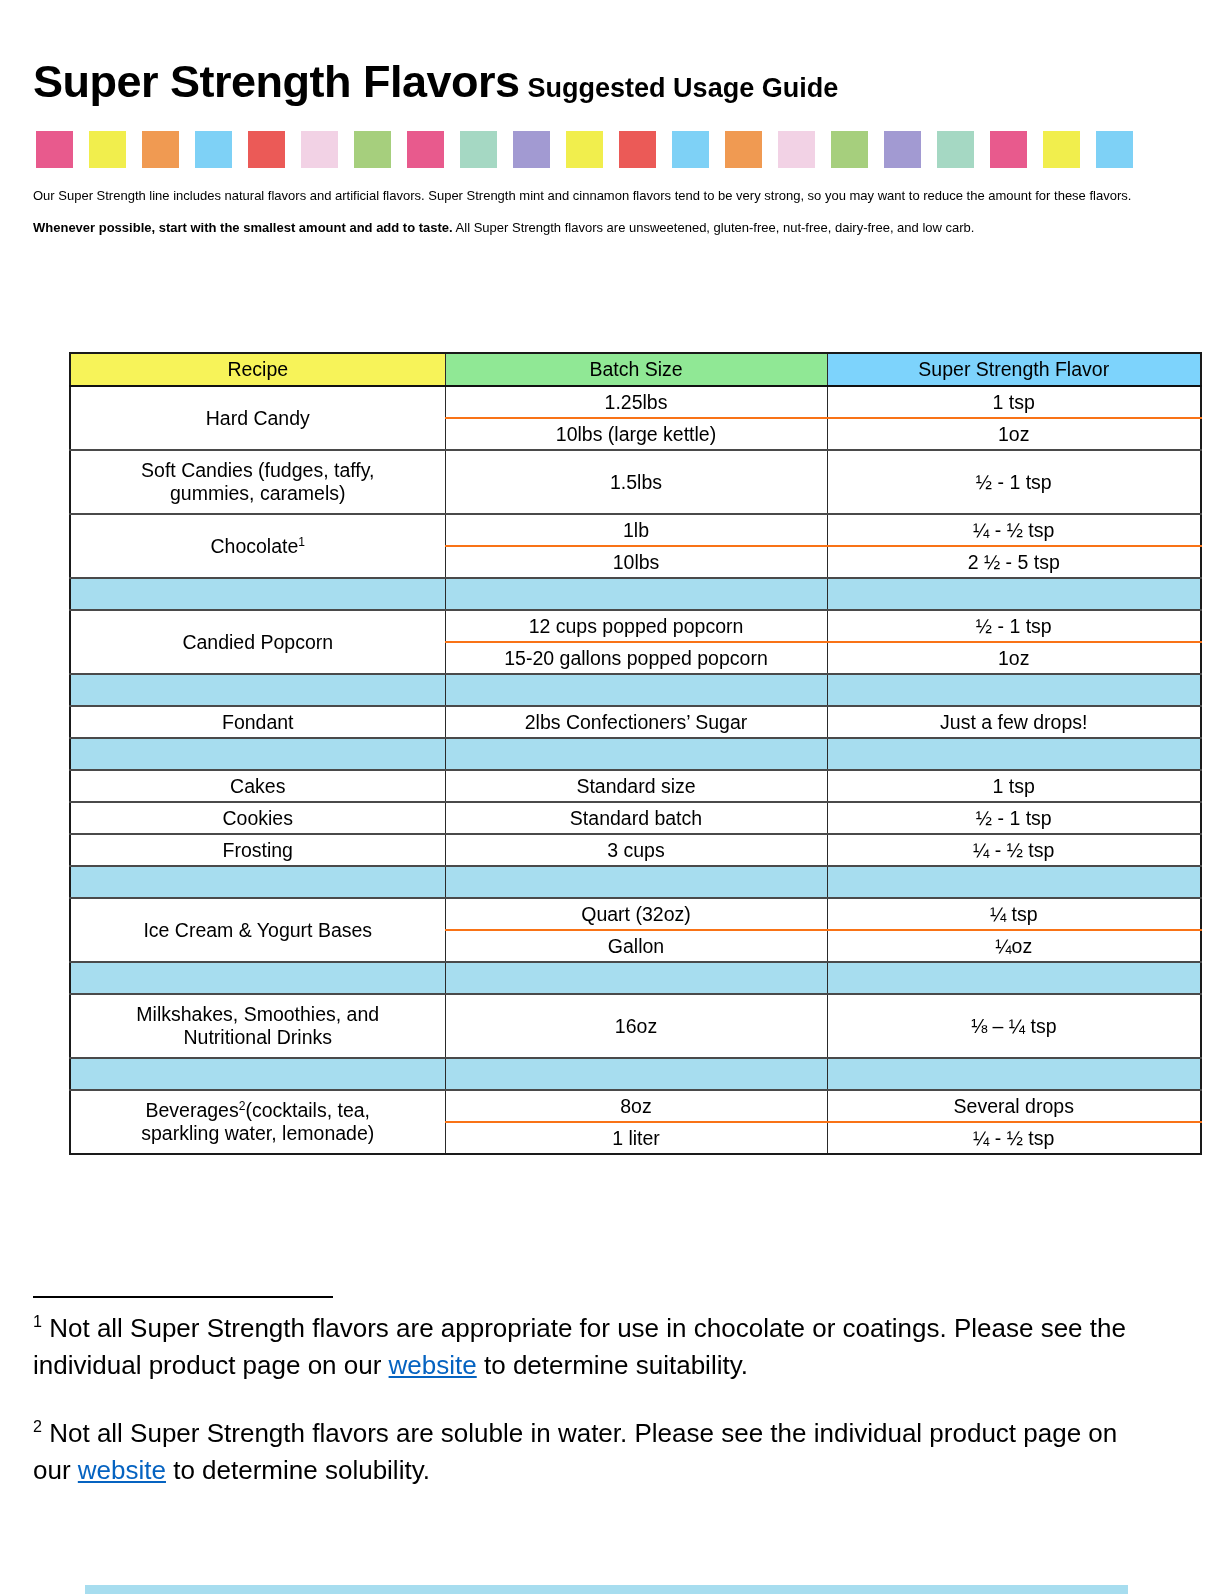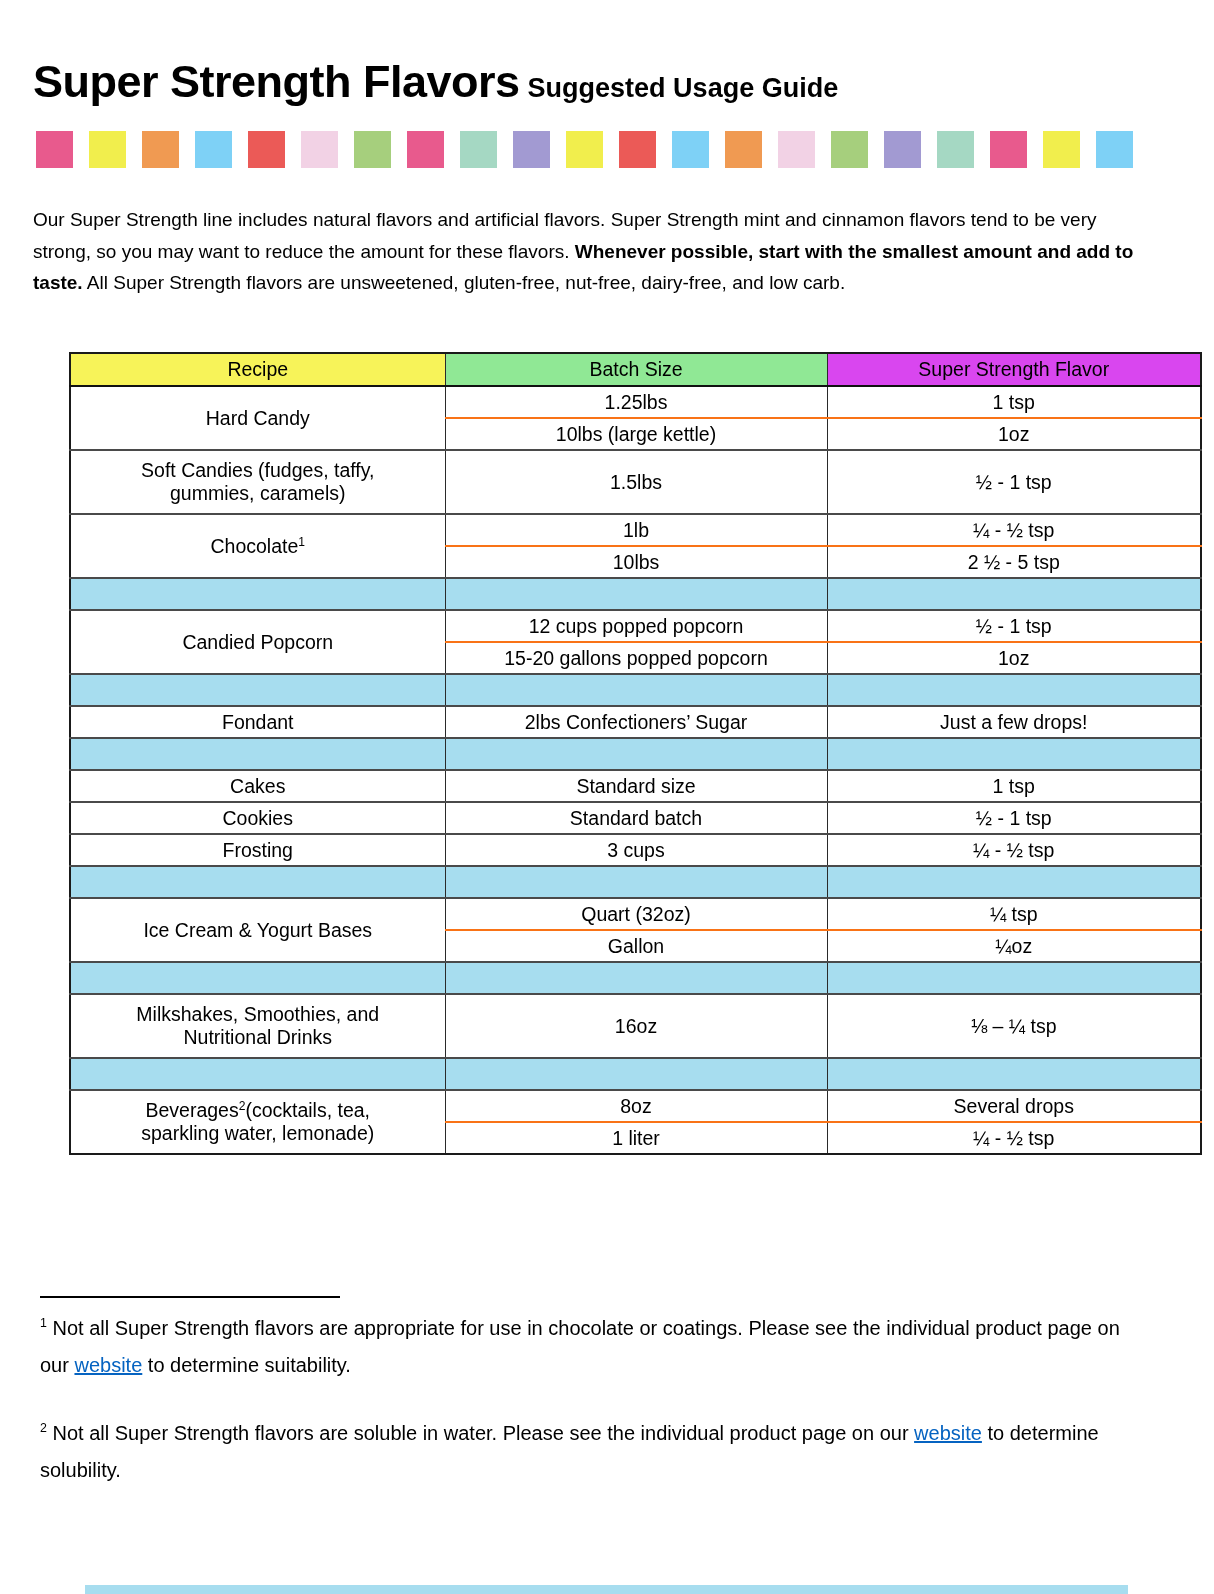--- a/index.html
+++ b/index.html
@@ -8,43 +8,43 @@
     width:1214px; height:1594px; position:relative; overflow:hidden;
     font-family:"Liberation Sans", sans-serif; color:#000;
   }
   .title-row { position:absolute; left:33px; top:56px; white-space:nowrap; }
   .title-main { font-size:45px; font-weight:600; letter-spacing:-0.5px; }
   .title-sub  { font-size:27px; font-weight:600; margin-left:8px; }
 
   .strip { position:absolute; left:36px; top:131px; display:flex; gap:16px; }
   .swatch { width:37px; height:37px; flex:0 0 37px; }
 
-  .intro { position:absolute; left:33px; top:204px; width:1106px;
-           font-size:19px; line-height:31.5px; }
+  .intro { position:absolute; left:33px; top:180px; width:1106px;
+           font-size:13px; line-height:31.5px; }
   .intro b { font-weight:700; }
 
   .table-wrap { position:absolute; left:33px; top:352px; }
   table { border-collapse:collapse; table-layout:fixed; width:1131px;
           border:2px solid #1a1a1a;margin-left:36px; }
   col.c1 { width:375px; } col.c2 { width:382px; } col.c3 { width:374px; }
   th, td { border-left:1.5px solid #2a2a2a; border-right:1.5px solid #2a2a2a;
            text-align:center; vertical-align:middle;
            font-size:19.5px; font-weight:400; padding:1px 8px; }
   thead tr { height:33px; }
   thead th { border-bottom:2px solid #111; }
   tbody tr { height:32px; }
   tbody tr.tall { height:64px; }
   tr.group-start td { border-top:2.2px solid #4a4a4a; }
   tr.group-cont td  { border-top:2px solid #f97316; }
   tr.spacer-row td  { border-top:2.2px solid #4a4a4a; border-bottom:2.2px solid #4a4a4a; }
   .recipe-cell { white-space:pre-line; }
   sup { font-size:0.62em; vertical-align:super; line-height:0; }
 
-  .footnotes { position:absolute; left:40px; top:1296px; width:1108px;
-               font-size:20px; line-height:37px; }
+  .footnotes { position:absolute; left:33px; top:1296px; width:1108px;
+               font-size:26px; line-height:37px; }
   .fn-rule { width:300px; border-top:2px solid #000; margin-bottom:12px; }
   .footnote { margin-bottom:31px; }
   .footnote a { text-decoration:underline; cursor:pointer; }
 
   .bottom-peek { position:absolute; left:85px; bottom:0; width:1043px; height:9px; }
 </style>
 </head>
 <body>
 
 <div class="title-row">
@@ -81,21 +81,21 @@
   <table>
     <colgroup>
         <col class="c1">
         <col class="c2">
         <col class="c3">
       </colgroup>
     <thead>
       <tr>
         <th style="background: rgb(247, 243, 89);">Recipe</th>
         <th style="background: rgb(144, 232, 149);">Batch Size</th>
-        <th style="background: #d946ef;">Super Strength Flavor</th>
+        <th style="background: #7dd3fc;">Super Strength Flavor</th>
       </tr>
     </thead>
     <tbody>
         <tr class="group-start">
           <td rowspan="2" class="recipe-cell">Hard Candy</td>
           <td>1.25lbs</td>
           <td>1 tsp</td>
         </tr>
         <tr class="group-cont">
           <td>10lbs (large kettle)</td>

